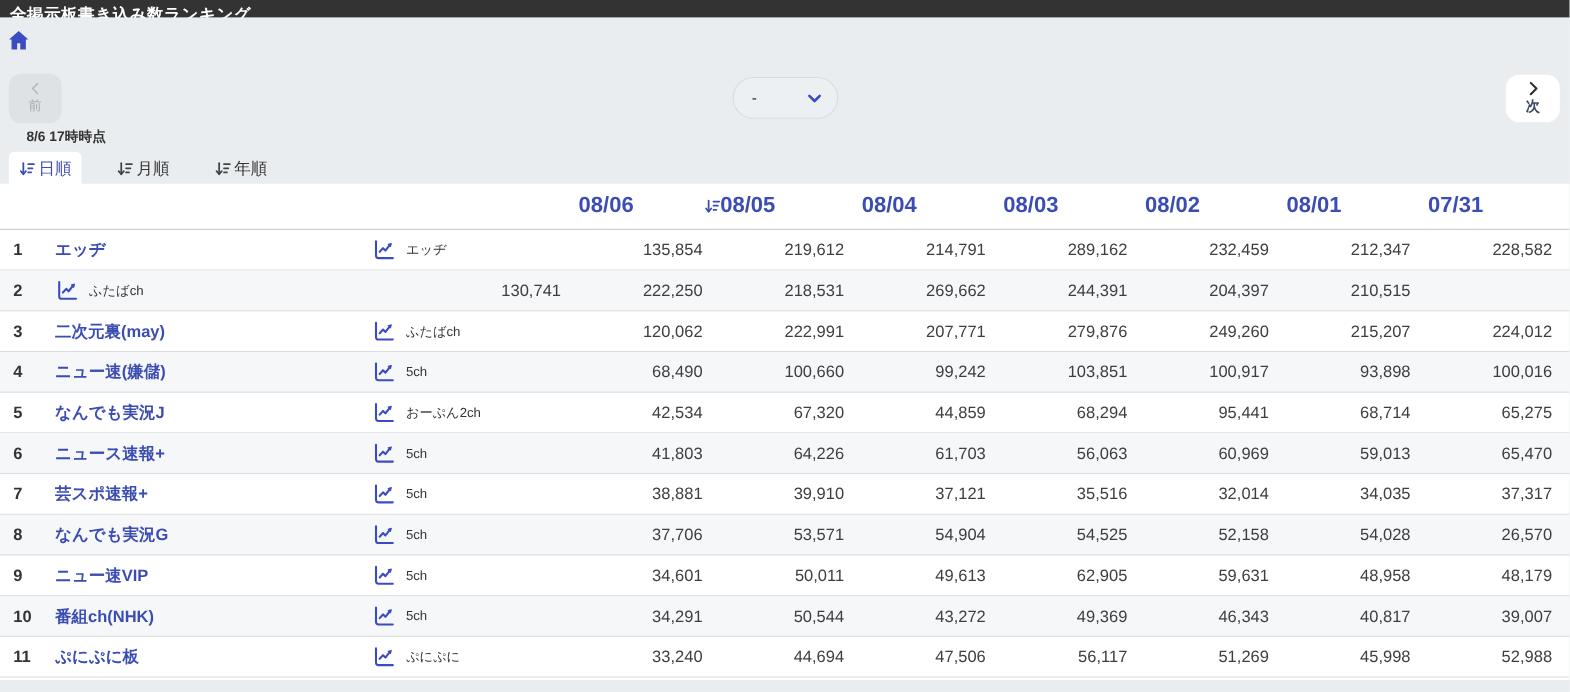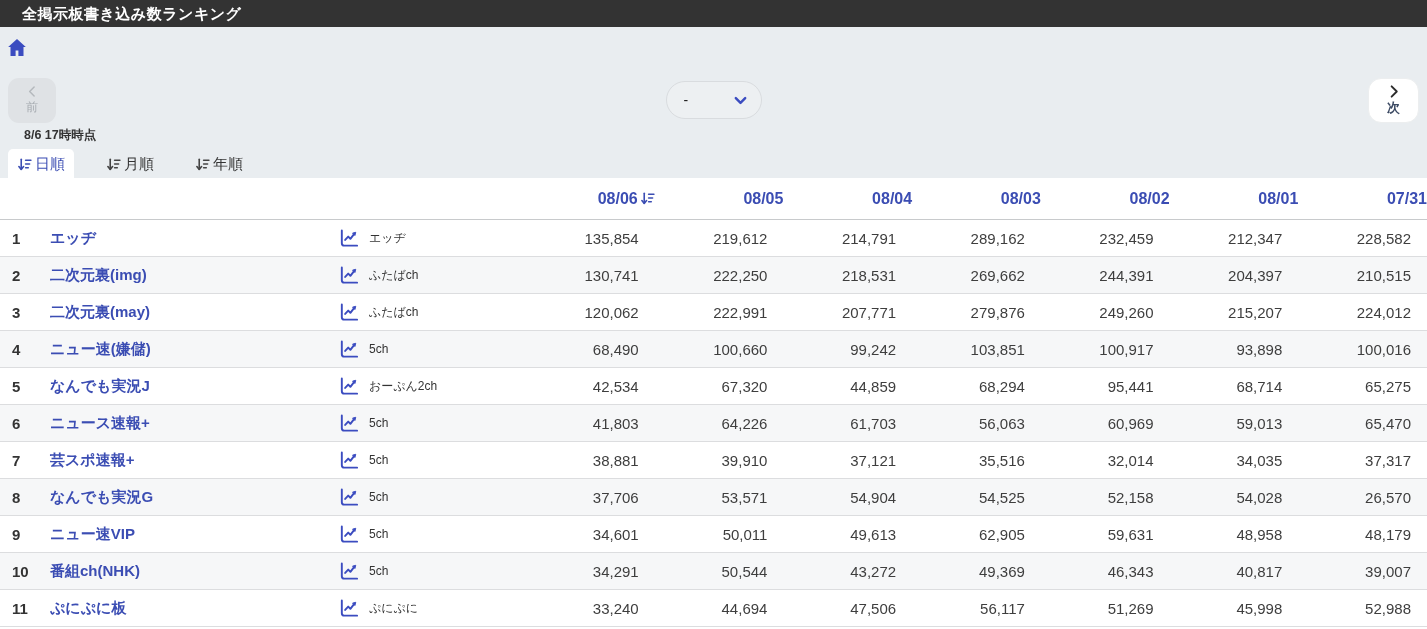--- a/index.html
+++ b/index.html
@@ -6,22 +6,22 @@
     --accent-blue:#3b4cc0;
     --link-blue:#3b4db3;
     --header-bg:#333333;
     --page-bg:#e9edf0;
   }
   *{box-sizing:border-box;margin:0;padding:0;}
   body{font-family:"Liberation Sans","DejaVu Sans",sans-serif;background:#fff;}
   .app{position:relative;width:1427px;height:629px;overflow:hidden;background:var(--page-bg);}
 
   
-  .titlebar{height:27px;background:var(--header-bg);color:#fff;font-size:15px;font-weight:bold;
-    line-height:27px;padding-left:22px;letter-spacing:.5px;}
+  .titlebar{height:16px;background:var(--header-bg);color:#fff;font-size:15px;font-weight:bold;
+    line-height:27px;padding-left:9px;letter-spacing:.5px;}
 
   
   .content{position:relative;height:602px;background:var(--page-bg);}
 
   .home{position:absolute;top:9px;left:5px;width:24px;height:24px;cursor:pointer;color:var(--accent-blue);}
 
   
   .prevbtn{position:absolute;top:51px;left:8px;width:48px;height:45px;border:none;border-radius:11px;
     background:#dfe2e5;color:#a7acb1;display:flex;flex-direction:column;align-items:center;
     justify-content:center;gap:1px;font-size:12px;cursor:default;}
@@ -40,22 +40,22 @@
   .tabs{position:absolute;top:122px;left:8px;display:flex;gap:23px;}
   .tab{display:flex;align-items:center;gap:3px;padding:6px 9px 8px;font-size:15px;color:#333;cursor:pointer;}
   .tab svg{color:#444;}
   .tab.active{background:#fff;border-radius:5px 5px 0 0;color:var(--link-blue);}
   .tab.active svg{color:var(--link-blue);}
 
   
   .table{position:absolute;top:151px;left:0;right:0;bottom:0;background:#fff;}
   .thead,.trow{display:grid;grid-template-columns:50px 288px 188px repeat(7,1fr);align-items:center;}
   .thead{height:42px;border-bottom:1px solid #c8cacc;}
-  .hcell{display:flex;align-items:center;justify-content:flex-end;gap:2px;color:var(--link-blue);
-    font-weight:bold;font-size:16px;cursor:pointer;}
+  .hcell{display:flex;align-items:center;justify-content:space-between;gap:2px;color:var(--link-blue);
+    font-weight:bold;font-size:20px;cursor:pointer;}
   .trow{height:37px;border-bottom:1px solid #dcdddf;}
   .trow:nth-child(even){background:#f6f7f8;}
   .rank{font-size:15px;font-weight:bold;color:#333;padding-left:12px;}
   .bname a{color:var(--link-blue);font-weight:bold;font-size:15px;text-decoration:none;cursor:pointer;}
   .sitecell{display:flex;align-items:center;gap:10px;}
   .chicon{width:21px;height:21px;color:var(--accent-blue);cursor:pointer;display:inline-flex;}
   .sitename{font-size:12px;color:#333;}
   .num{font-size:15px;color:#3e3e3e;text-align:right;padding-right:16px;}
 </style>
 </head>
@@ -181,21 +181,20 @@
             <div class="num">135,854</div>
             <div class="num">219,612</div>
             <div class="num">214,791</div>
             <div class="num">289,162</div>
             <div class="num">232,459</div>
             <div class="num">212,347</div>
             <div class="num">228,582</div>
           </div>
           <div class="trow">
             <div class="rank">2</div>
-            <div class="bname"><a>二次元裏(img)</a></div>
             <div class="sitecell">
               <span class="chicon">
                 <svg width="21" height="21" viewBox="0 0 22 22" fill="none" stroke="currentColor" stroke-width="2" stroke-linecap="round" stroke-linejoin="round">
                   <path d="M4 2.5V16a2.5 2.5 0 0 0 2.5 2.5H20"></path>
                   <path d="M7.5 12.5 10.7 9l2.3 2.3L17 6.2"></path>
                   <path d="M15.6 5.3l3-.8-.8 3z" fill="currentColor" stroke-width="1"></path>
                 </svg>
               </span>
               <span class="sitename">ふたばch</span>
             </div>

